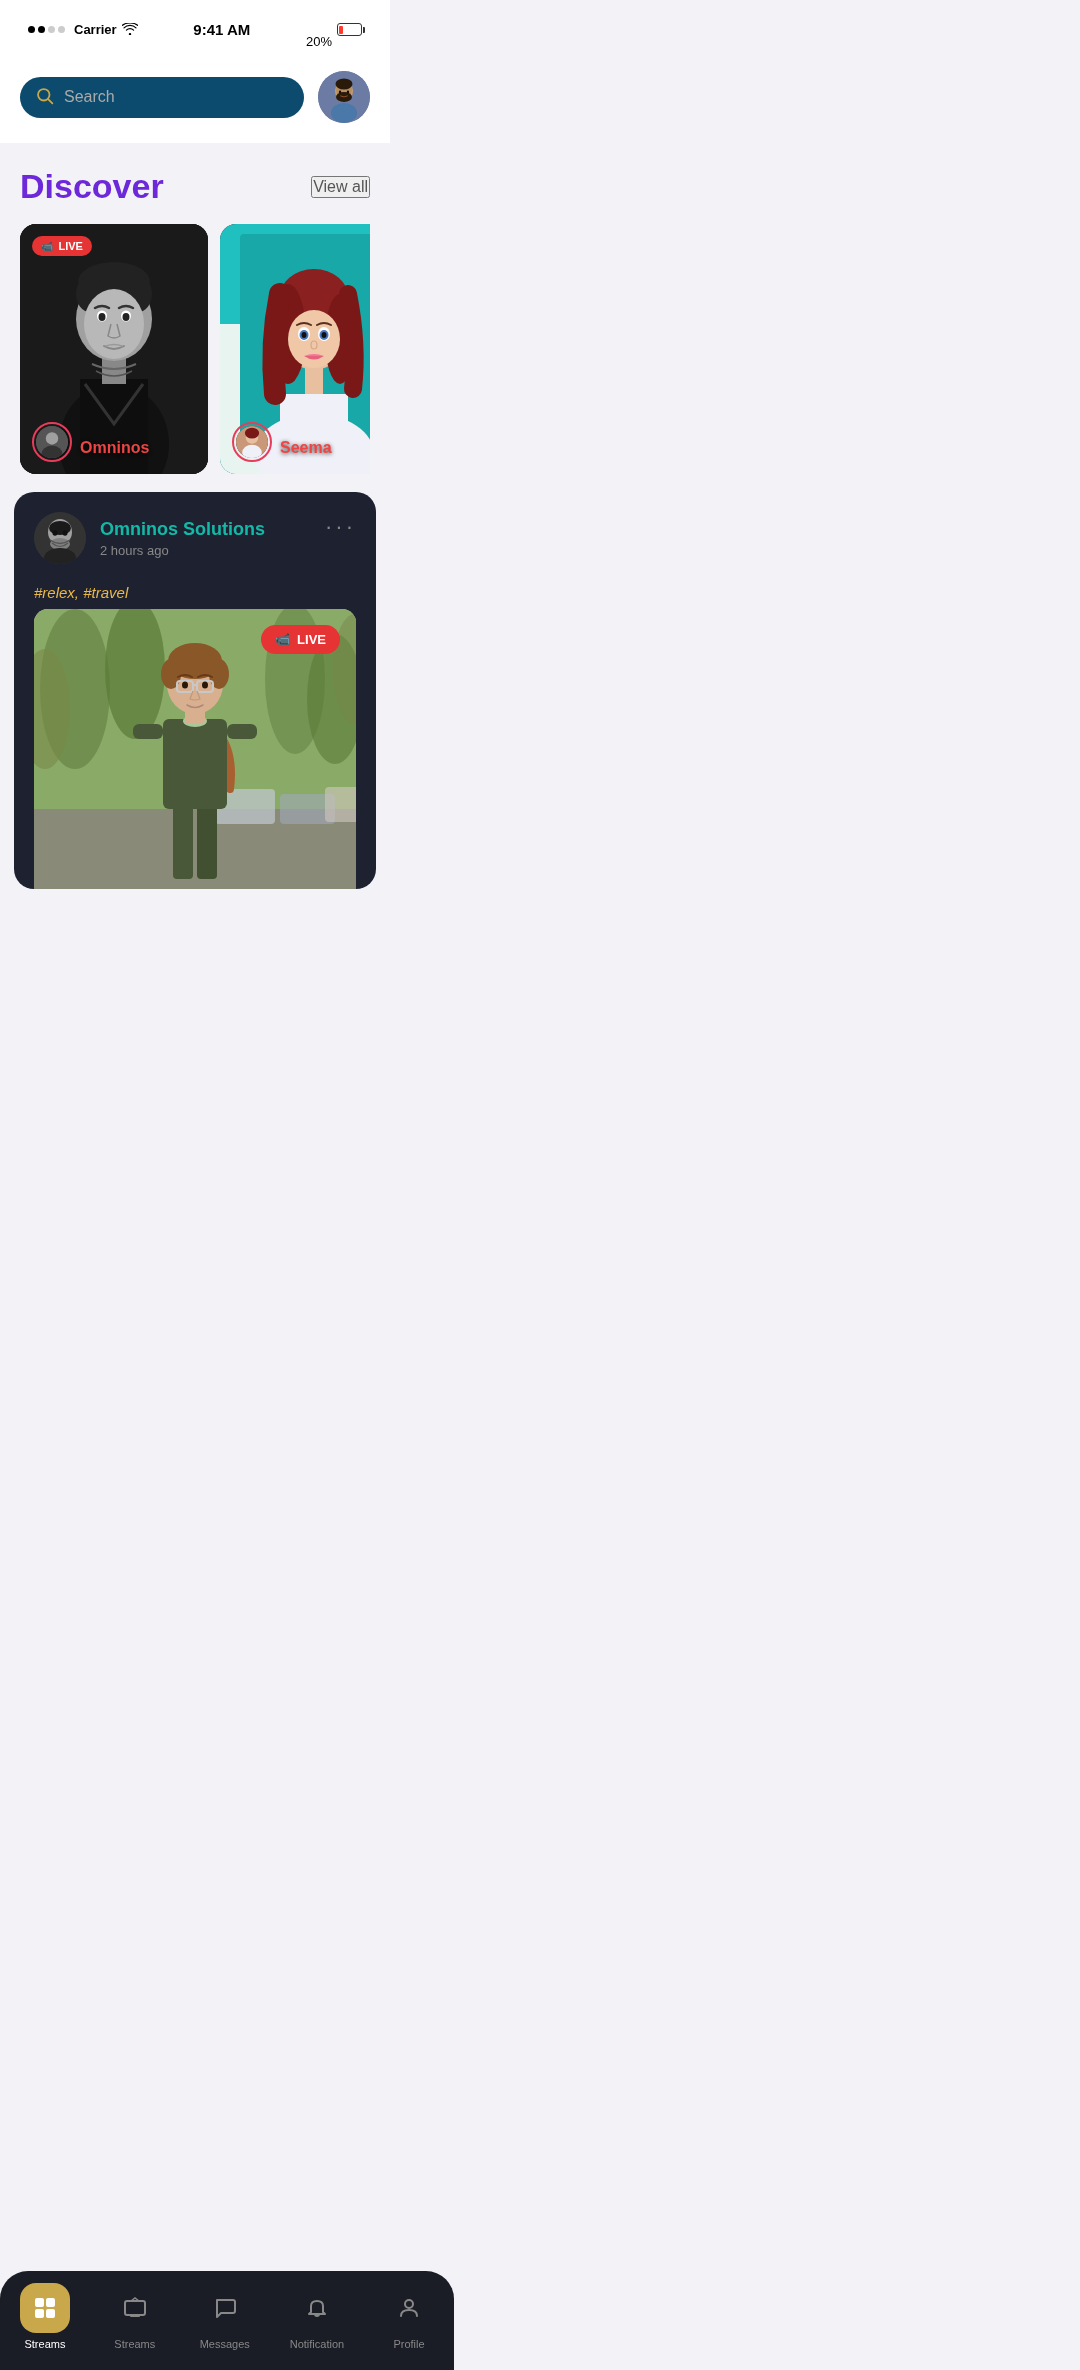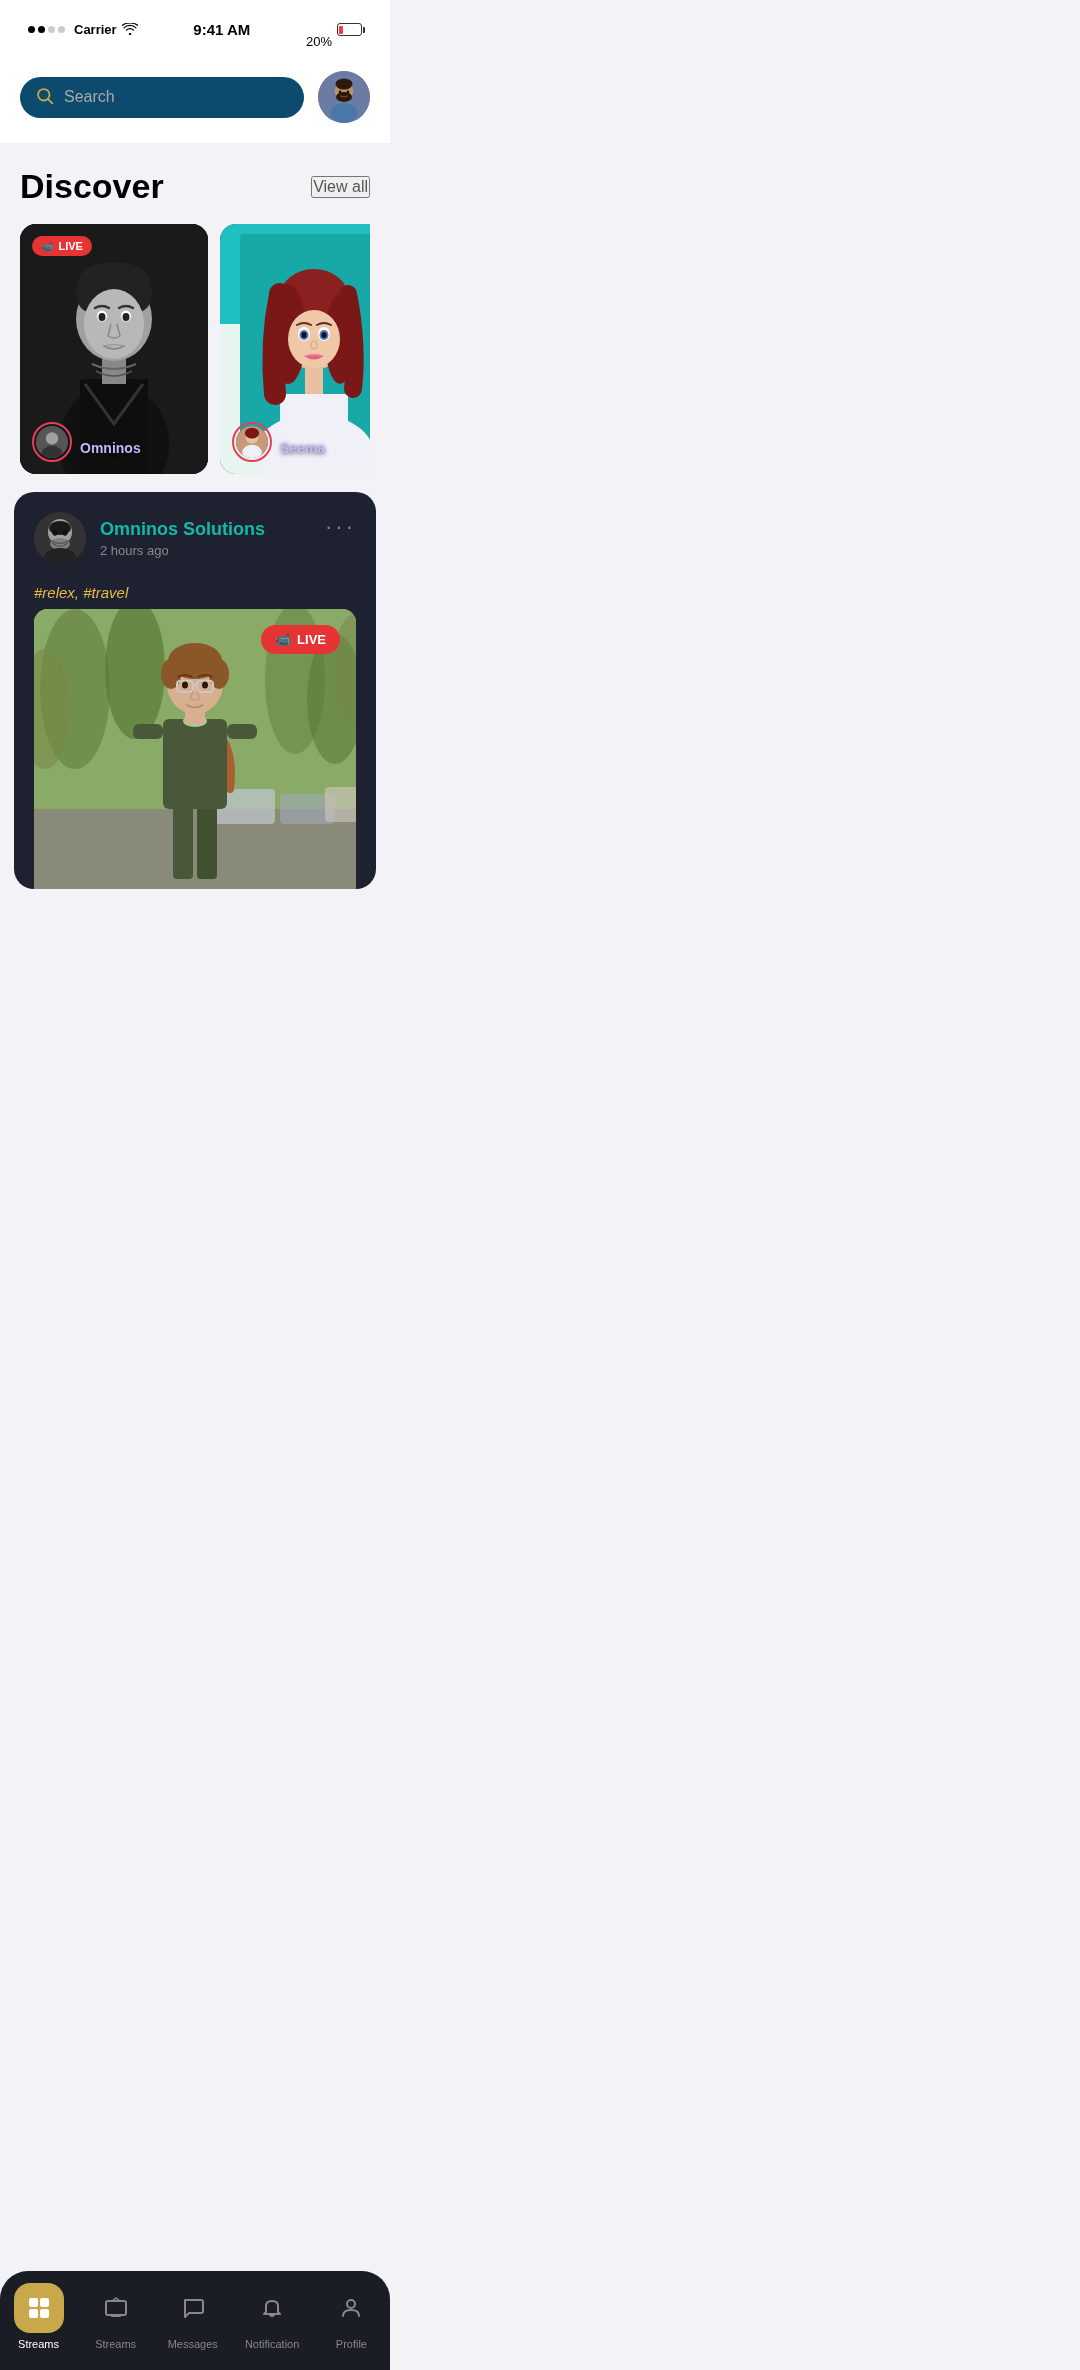--- a/index.html
+++ b/index.html
@@ -89,21 +89,21 @@
     }
     .discover-header {
       display: flex;
       justify-content: space-between;
       align-items: center;
       margin-bottom: 18px;
     }
     .discover-title {
       font-size: 34px;
       font-weight: 800;
-      color: #000000;
+      color: #6d28d9;
     }
     .view-all-btn {
       font-size: 16px;
       color: #555;
       font-weight: 400;
       margin-left: 48px;
     }
 
     
     .live-cards-scroll {
@@ -157,22 +157,22 @@
       background: transparent;
     }
     .card-avatar-inner {
       width: 100%; height: 100%;
       border-radius: 50%;
       background: #555;
       overflow: hidden;
       display: flex; align-items: center; justify-content: center;
     }
     .card-username {
-      color: #c4b5fd;
-      font-size: 14px;
+      color: #ef4444;
+      font-size: 16px;
       font-weight: 600;
       text-shadow: 0 1px 4px rgba(0,0,0,0.7);
       margin-top: 12px;
     }
 
     
     .post-section {
       padding: 0 14px 14px;
     }
     .post-card {
@@ -252,21 +252,21 @@
       display: flex;
       align-items: center;
       gap: 6px;
     }
 
     
     .bottom-nav {
       position: fixed;
       bottom: 0;
       left: 0;
-      width: 390px;
+      width: 454px;
       background: #1a1c26;
       border-radius: 28px 28px 0 0;
       padding: 12px 0 20px;
       display: flex;
       align-items: center;
       justify-content: space-around;
     }
     .nav-item {
       display: flex;
       flex-direction: column;

